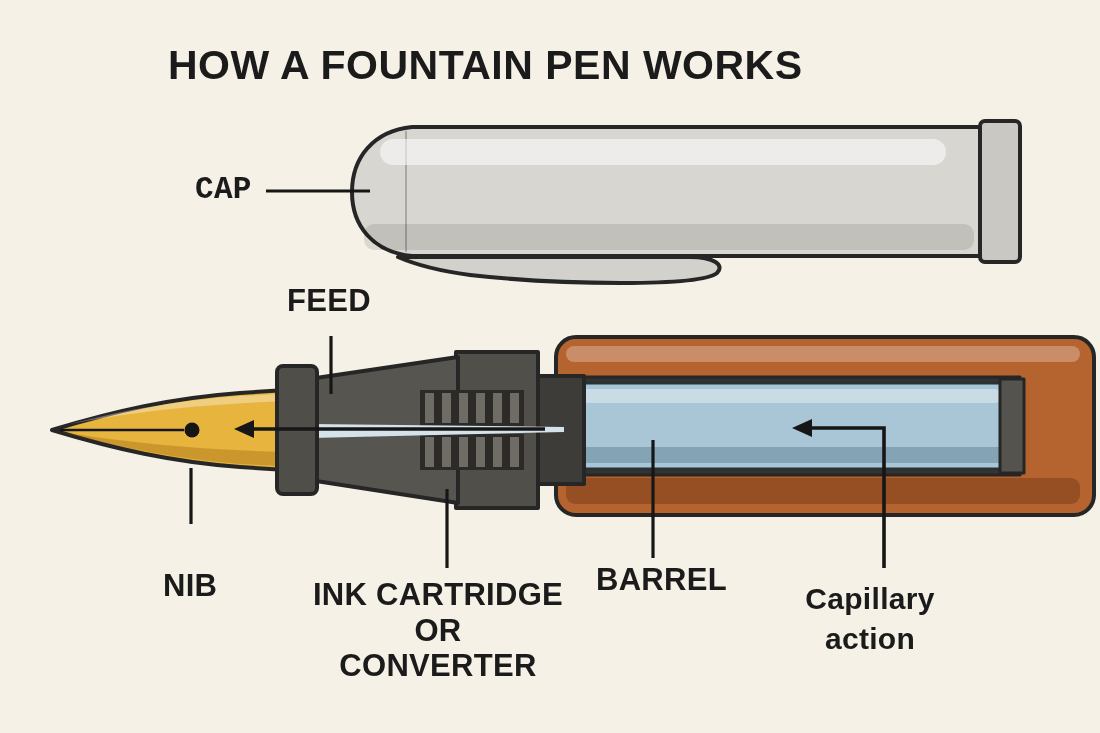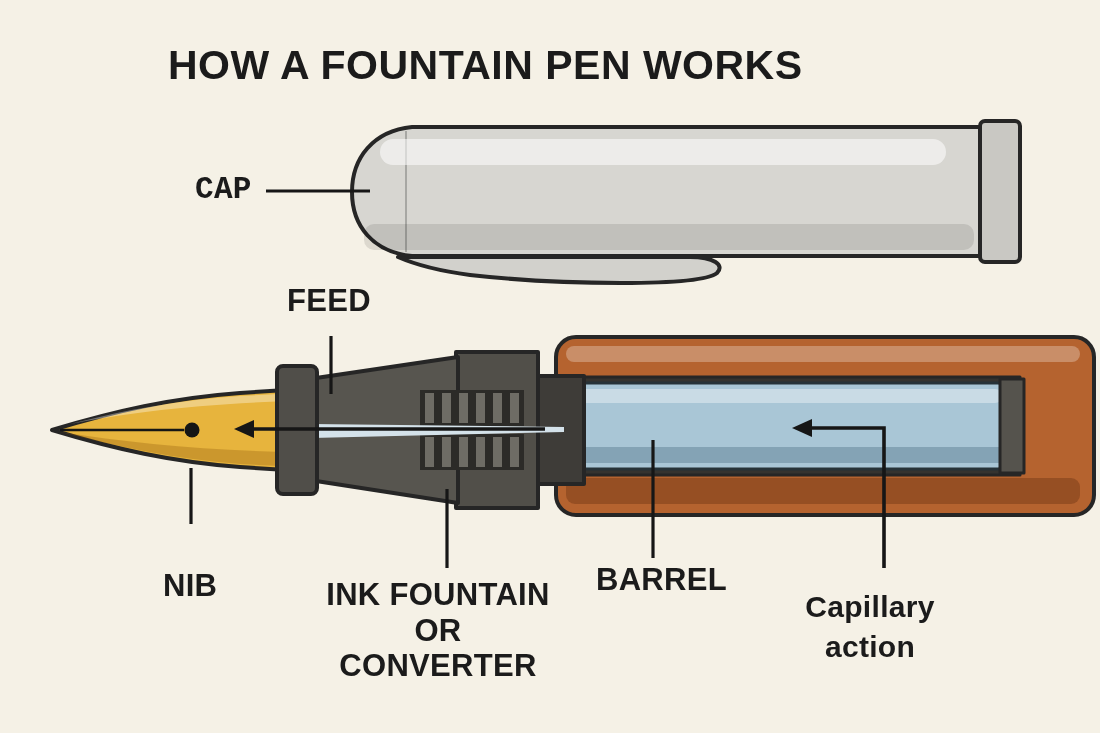--- a/index.html
+++ b/index.html
@@ -23,21 +23,21 @@
     font-weight:800;font-size:31px;letter-spacing:.3px;
     white-space:nowrap;line-height:1.15;
   }
   .label.center{text-align:center;white-space:normal;}
   .label.mixed{font-weight:700;font-size:30px;line-height:1.32;}
   .lbl-cap{left:195px;top:172px;font-family:Liberation Mono, monospace;}
   .lbl-feed{left:287px;top:283px;}
   .lbl-nib{left:163px;top:527px;margin-top:41px;}
   .lbl-ink{left:312px;top:577px;width:252px;}
   .lbl-barrel{left:596px;top:562px;}
-  .lbl-capillary{left:766px;top:579px;width:208px;margin-top:8px;}
+  .lbl-capillary{left:766px;top:579px;width:208px;}
   svg.diagram{position:absolute;left:0;top:0;}
   
   .ol{stroke:var(--outline,#262626);stroke-width:4;stroke-linejoin:round;}
   .ol3{stroke:var(--outline,#262626);stroke-width:3;stroke-linejoin:round;}
   .c-cap{fill:var(--cap-body,#d7d6d1);}
   .c-capend{fill:var(--cap-end,#c9c8c3);}
   .c-clip{fill:var(--clip,#d2d1cc);}
   .c-barrel{fill:var(--barrel,#b5632f);}
   .c-recess{fill:var(--barrel-recess,#35332f);}
   .c-ink{fill:var(--ink,#a9c6d6);}
@@ -130,17 +130,17 @@
       <line class="callout" x1="191" y1="468" x2="191" y2="524"></line>
       <line class="callout" x1="447" y1="489" x2="447" y2="568"></line>
       <line class="callout" x1="653" y1="440" x2="653" y2="558"></line>
     </g>
   </svg>
 
   <div class="title">HOW A FOUNTAIN PEN WORKS</div>
   <div class="label lbl-cap">CAP</div>
   <div class="label lbl-feed">FEED</div>
   <div class="label lbl-nib">NIB</div>
-  <div class="label center lbl-ink">INK FOUNTAIN OR CONVERTER</div>
+  <div class="label center lbl-ink">INK CARTRIDGE OR CONVERTER</div>
   <div class="label lbl-barrel">BARREL</div>
   <div class="label center mixed lbl-capillary">Capillary action</div>
 
 </div>
 
 </body></html>

